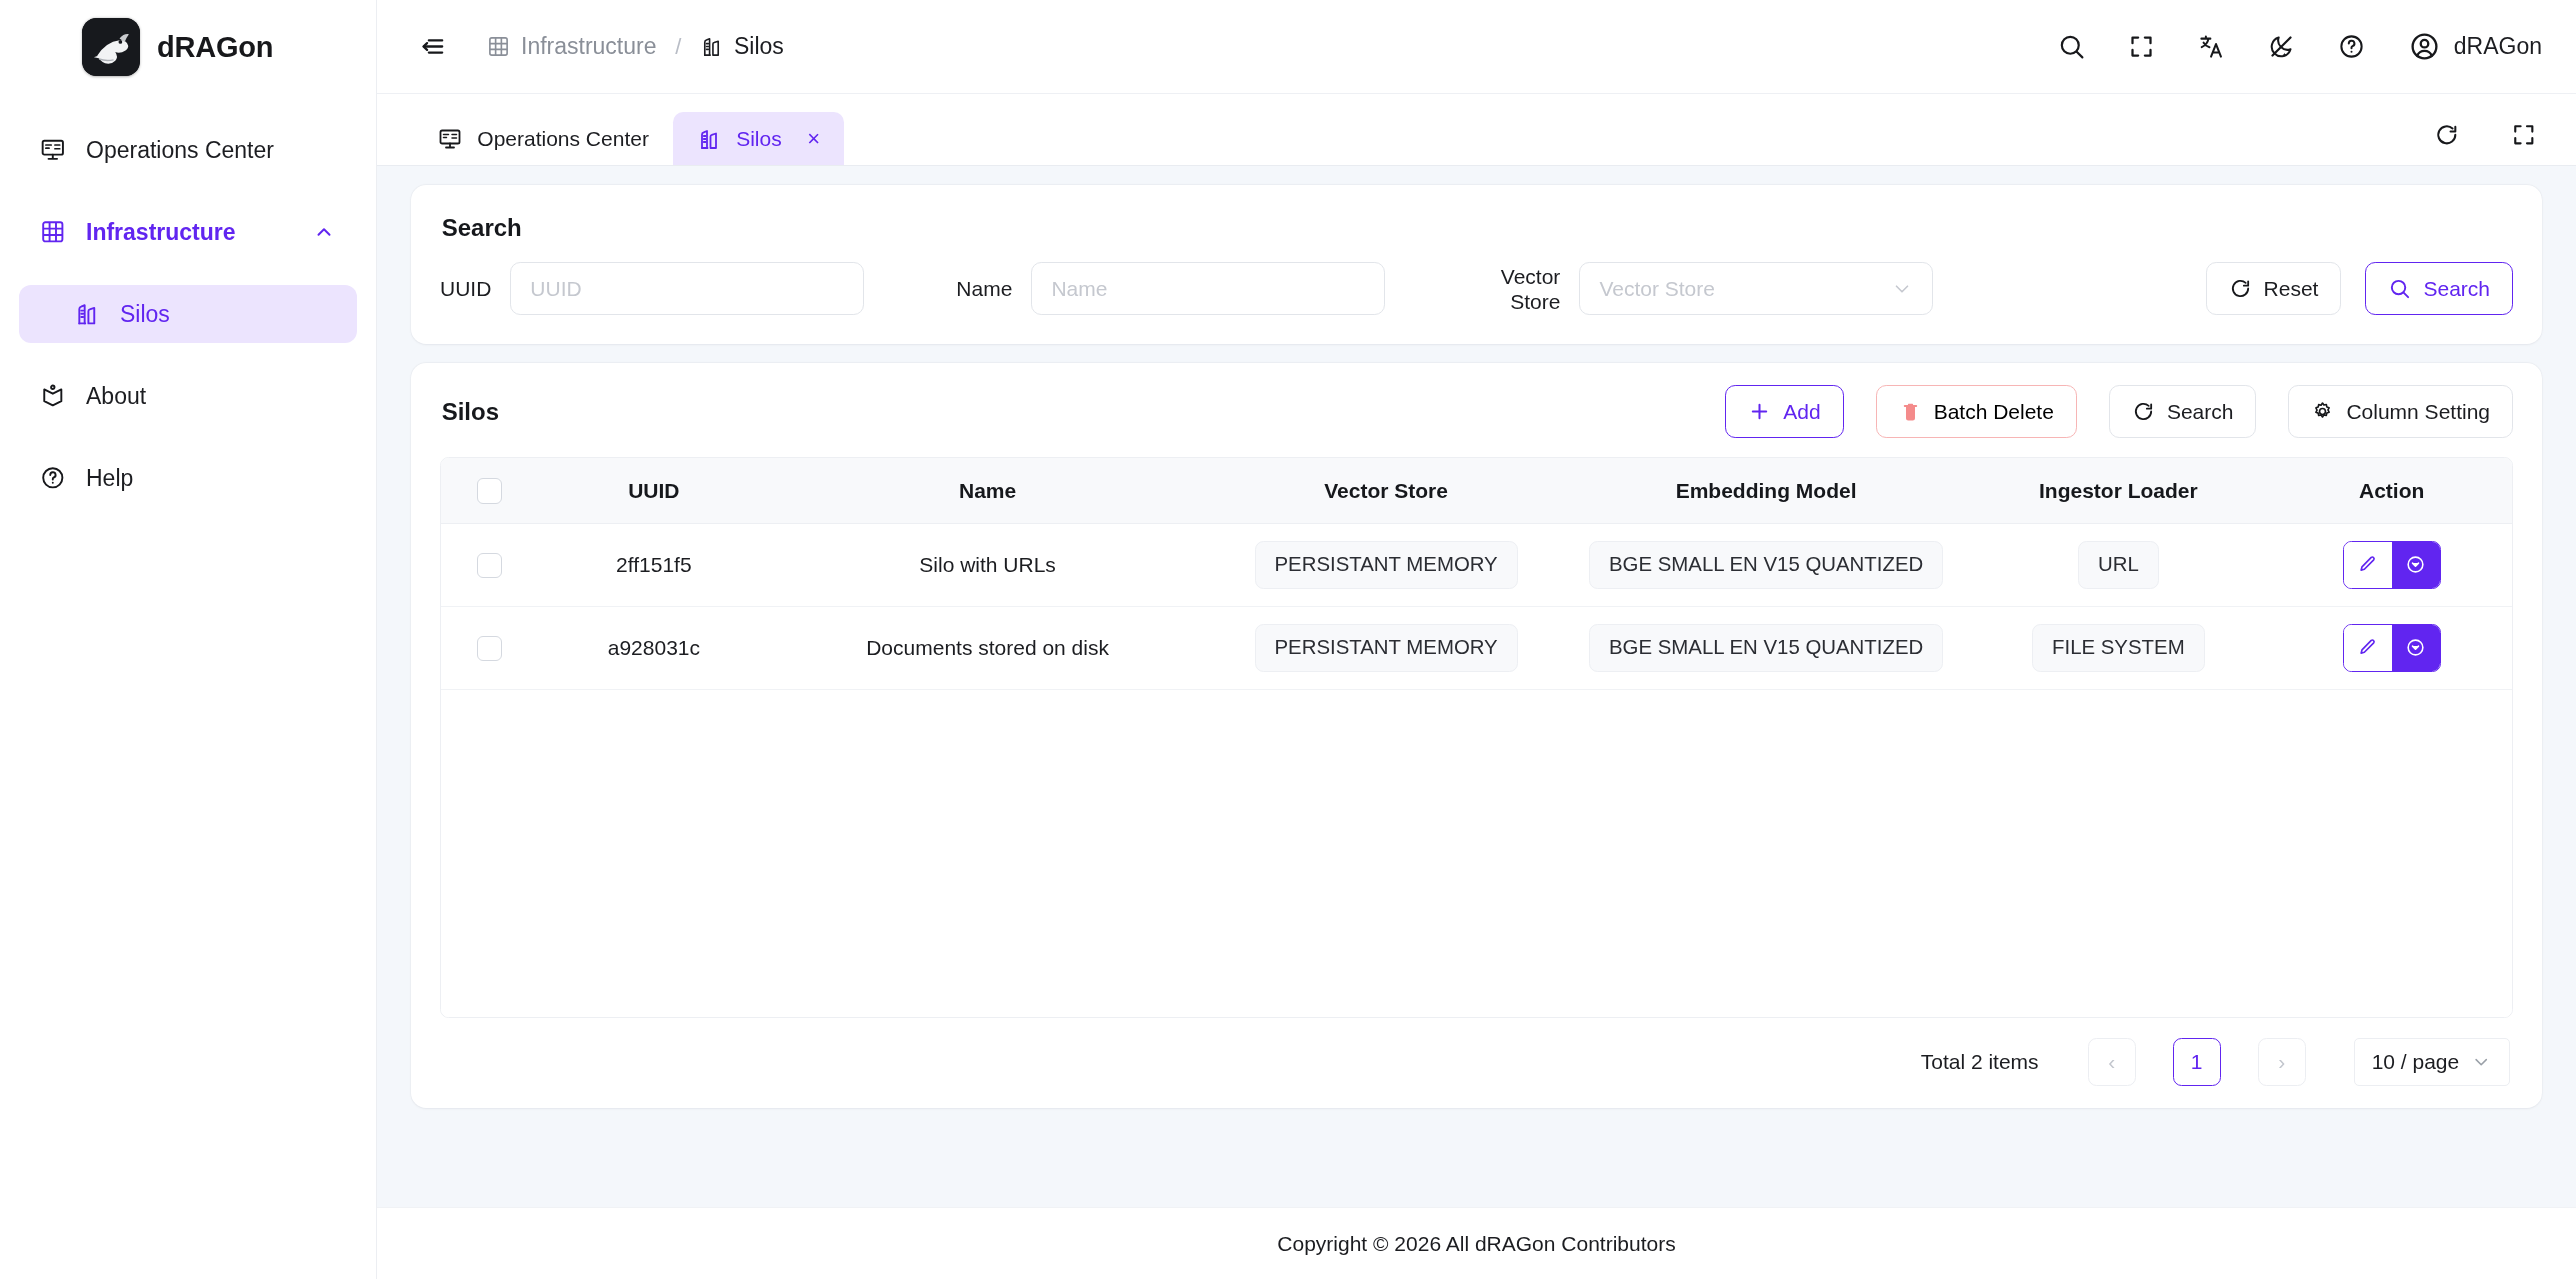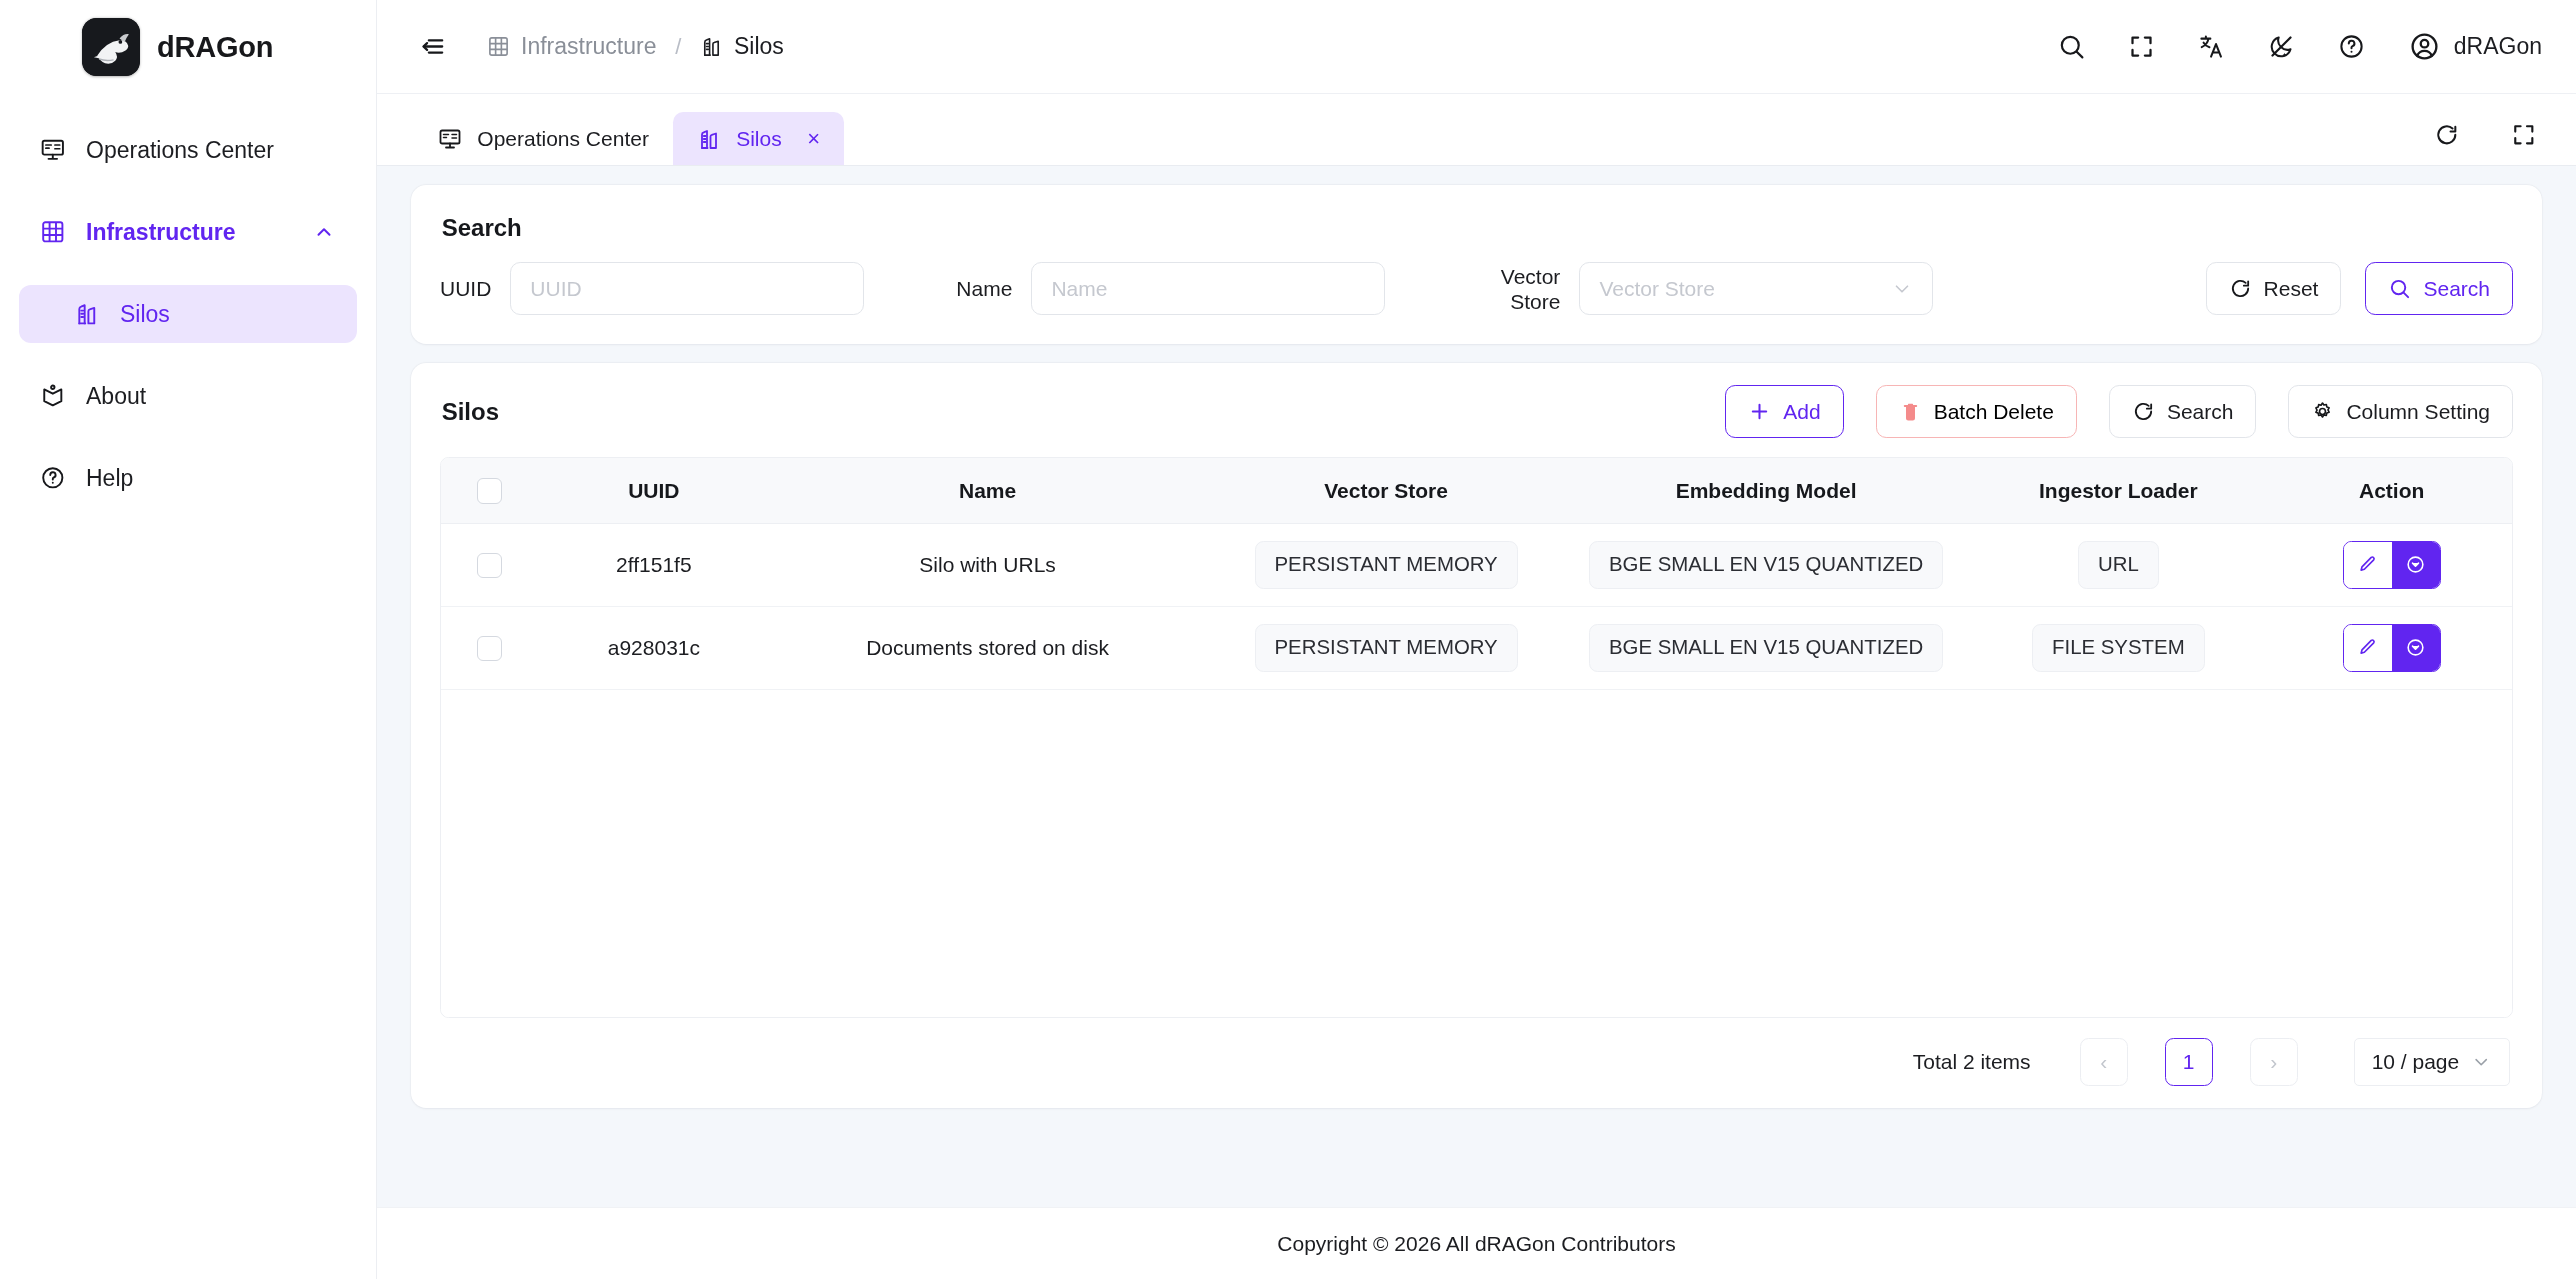--- a/index.html
+++ b/index.html
@@ -168,21 +168,21 @@
   .pager-total { font-size: 21px; color: #1c1d21; margin-right: 12px; }
   .pg-btn {
     width: 48px; height: 48px; border-radius: 8.5px; border: 0.9px solid #eceef2;
     background: #fff; display: flex; align-items: center; justify-content: center;
     font-size: 21px; color: #c2c6cd; cursor: pointer;
   }
   .pg-btn.current { border-color: #6125f0; color: #6125f0; }
   .pg-size {
     height: 48px; border: 0.9px solid #eceef2; border-radius: 5px; background:#fff;
     display: flex; align-items: center; gap: 12px; padding: 0 17px;
-    font-size: 21px; color: #1c1d21; cursor: pointer; margin-left: 19px;
+    font-size: 21px; color: #1c1d21; cursor: pointer; margin-left: 11px;
   }
 
   .footer {
     height: 72px; flex: 0 0 72px; background: #fff;
     display: flex; align-items: center; justify-content: center;
     font-size: 21px; color: #1c1d21;
     border-top: 0.9px solid #f0f2f5;
   }
   .ic { display:block; }
 </style>

